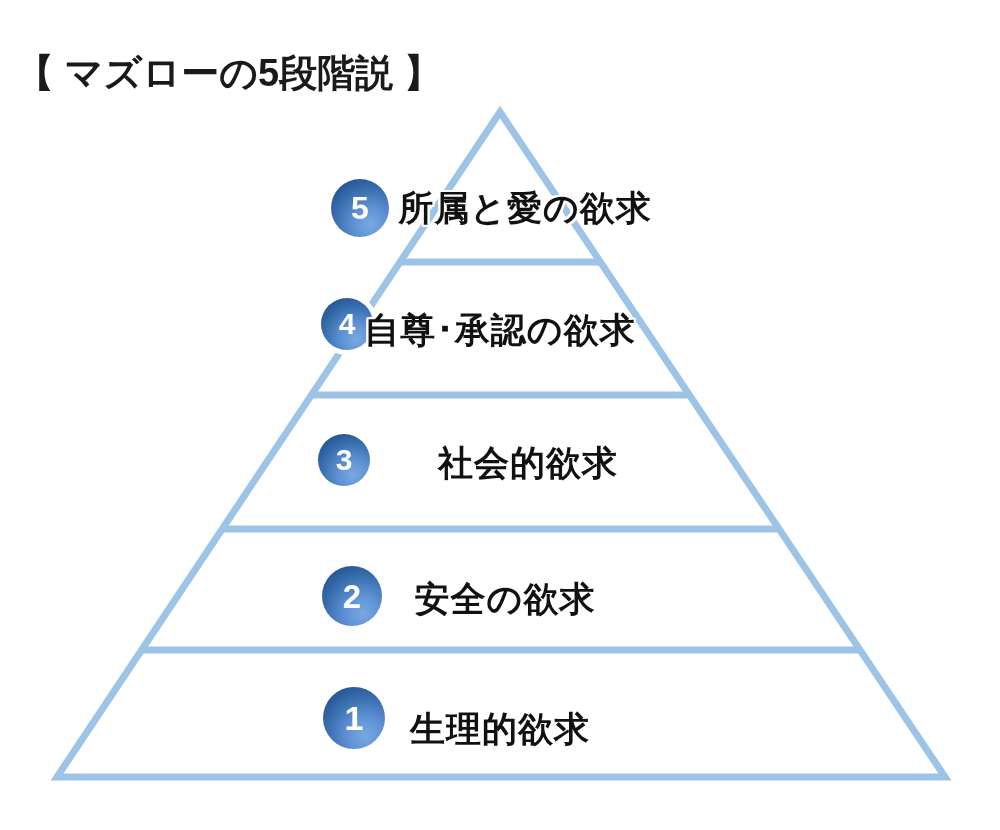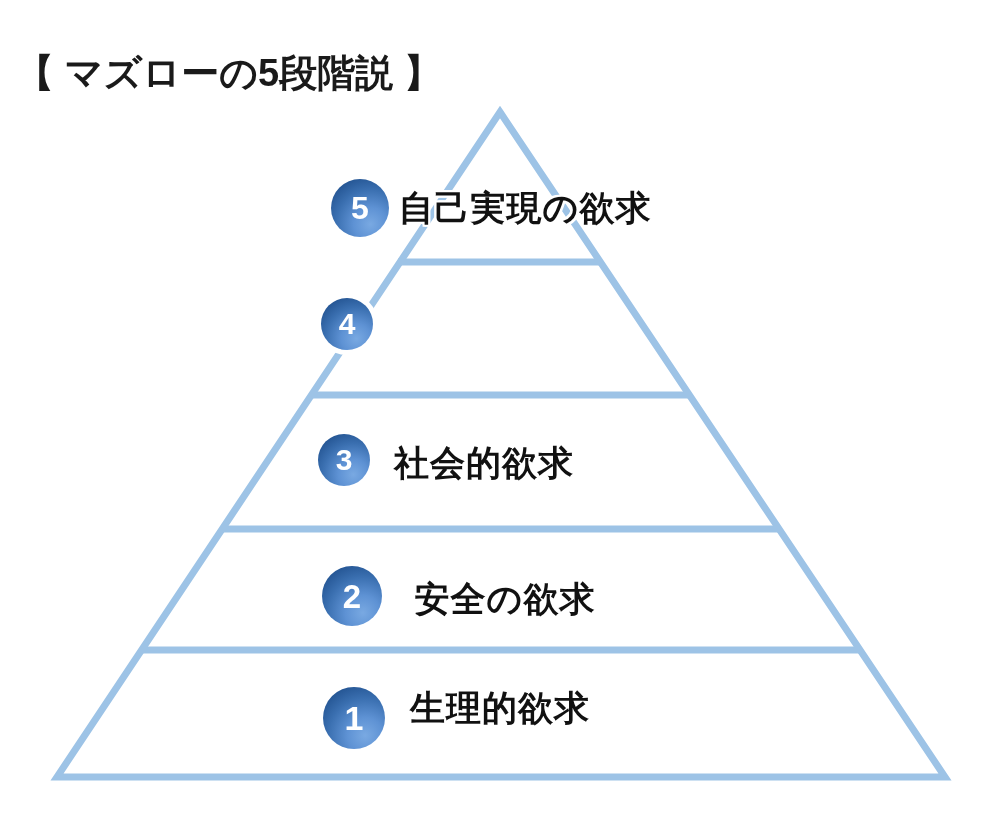--- a/index.html
+++ b/index.html
@@ -71,25 +71,25 @@
   }
   .label span { display: block; }
   .label span:empty { display: none; }
 
   
   .lv5 .badge { left: 331px; top: 179px; width: 58px; height: 58px; font-size: 32px; }
   .lv5 .label { left: 525px; top: 208px; }
   .lv4 .badge { left: 321px; top: 298px; width: 52px; height: 52px; font-size: 30px; }
   .lv4 .label { left: 500px; top: 330px; }
   .lv3 .badge { left: 318px; top: 434px; width: 52px; height: 52px; font-size: 30px; }
-  .lv3 .label { left: 484px; top: 463px; }
+  .lv3 .label { left: 528px; top: 463px; }
   .lv2 .badge { left: 322px; top: 566px; width: 60px; height: 60px; font-size: 33px; }
   .lv2 .label { left: 505px; top: 587px; margin-top: 12px; }
   .lv1 .badge { left: 323px; top: 687px; width: 62px; height: 62px; font-size: 34px; }
-  .lv1 .label { left: 500px; top: 708px; }
+  .lv1 .label { left: 500px; top: 732px; font-family: Liberation Mono, monospace; }
 </style>
 </head>
 <body>
 
 <div class="canvas">
 
   <h1 class="title">【 マズローの5段階説 】</h1>
 
   <svg class="pyramid" width="1000" height="830" viewBox="0 0 1000 830">
     <polygon points="500,112 945,777 57,777" fill="none" stroke-width="7" stroke="#9DC3E6"></polygon>
@@ -97,30 +97,31 @@
     <line x1="310" y1="395" x2="690" y2="395" stroke-width="7" stroke="#9DC3E6"></line>
     <line x1="221" y1="529" x2="779" y2="529" stroke-width="7" stroke="#9DC3E6"></line>
     <line x1="140" y1="650" x2="860" y2="650" stroke-width="7" stroke="#9DC3E6"></line>
   </svg>
 
   <div class="level lv5">
     <div class="badge">
       <span>5</span>
     </div>
     <div class="label">
-      <span>自己実現の欲求</span>
+      <span>所属と愛の欲求</span>
 
     </div>
   </div>
 
   <div class="level lv4">
     <div class="badge">
       <span>4</span>
     </div>
     <div class="label">
+      <span>自尊･承認の欲求</span>
     </div>
   </div>
 
   <div class="level lv3">
     <div class="badge">
       <span>3</span>
     </div>
     <div class="label">
       <span>社会的欲求</span>
     </div>

